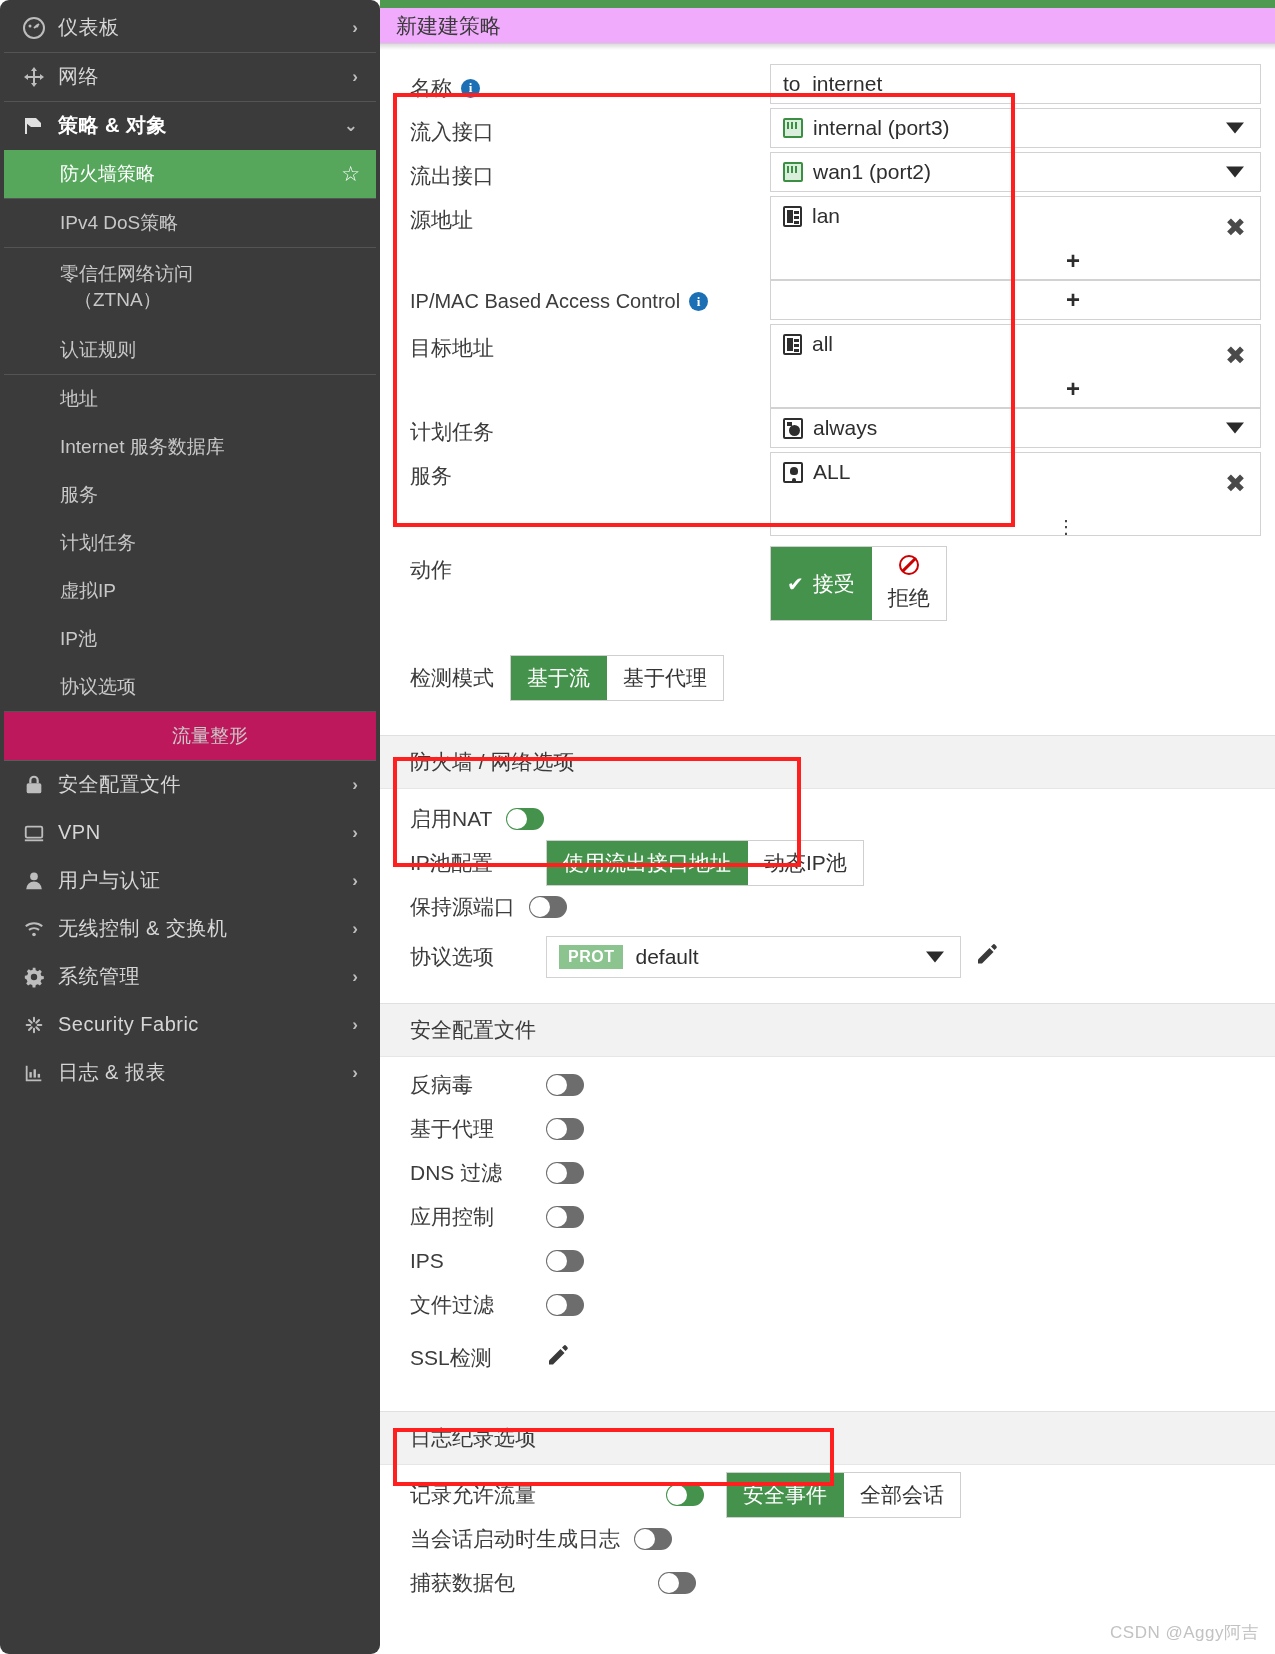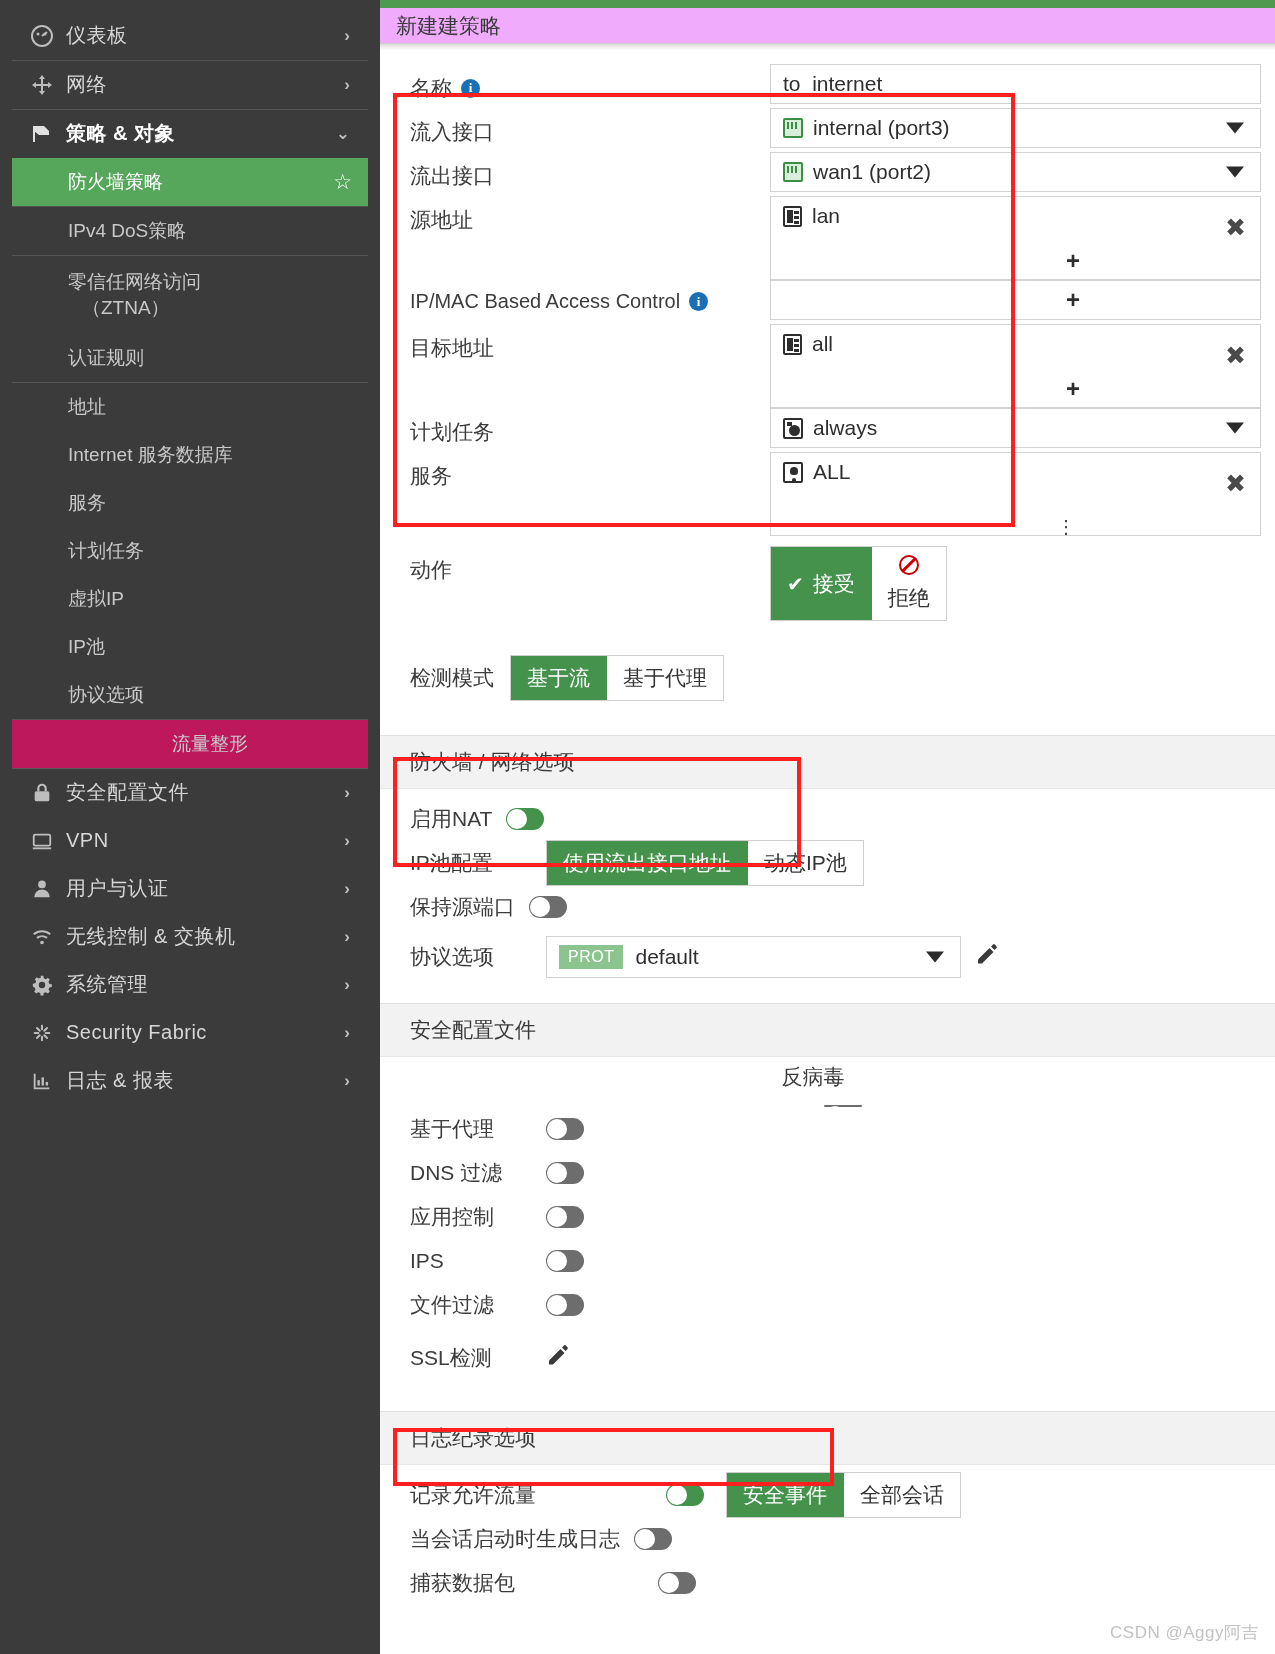--- a/index.html
+++ b/index.html
@@ -11,21 +11,22 @@
     overflow: hidden;
     position: relative;
   }
   .app { display:flex; width:1275px; height:1654px; }
 
   
   .sidebar {
     width: 380px; min-width:380px;
     background: #3b3b3b;
     color: #c9c9c9;
-    padding: 12px;
+    padding: 4px;
+    border-radius: 9px;
   }
   .nav-group {
     display:flex; align-items:center;
     height: 48px; padding: 0 18px 0 16px;
     font-size: 20px; color: #d6d6d6;
     position: relative;
     border-bottom: 1px solid transparent;
   }
   .nav-group.active {
     background:#3b3b3b; color:#ffffff; font-weight:bold;
@@ -170,21 +171,21 @@
   }
   .tgl::after{content:"";position:absolute;left:1px;top:1px;width:20px;height:20px;border-radius:50%;background:#fff;}
   .tgl.on{background:#44924b;}
   .tgl.on::after{left:1px;}
   .opt-row { display:flex; align-items:center; padding-left:30px; height:44px; gap:14px;}
   .opt-row .olbl { font-size:21px; color:#3c3c3c; }
   .opt-row .olbl.w { width:122px; }
 
   .badge {
     display:inline-flex;align-items:center;justify-content:center;
-    padding:3px 9px;font-size:16px;font-weight:normal;color:#fff;letter-spacing:0.5px;
+    padding:3px 9px;font-size:16px;font-weight:bold;color:#fff;letter-spacing:0.5px;
   }
   .badge.prot { background:#8cc48f; }
   .badge.ssl  { background:#c2a06a; }
   .sel-box {
     border:1px solid #d2d2d2;background:#fff;height:42px;display:flex;align-items:center;
     gap:12px;padding:0 12px;font-size:21px;color:#2e2e2e;position:relative;
   }
   .pencil { font-size:22px; color:#3a3a3a; }
 
   
@@ -570,21 +571,21 @@
               <path d="M3 17.5 L14.5 6 l4 4 L7 21.5 H3 z" fill="#3a3a3a"></path>
               <path d="M16 4.5 l3.5 3.5 l1.8-1.8 a1.6 1.6 0 0 0 0-2.3 l-1.2-1.2 a1.6 1.6 0 0 0-2.3 0 z" fill="#3a3a3a"></path>
             </svg>
         </span>
       </div>
 
       <div class="section-hdr" style="margin-top:18px;">
         <span>安全配置文件</span>
       </div>
 
-      <div class="opt-row" style="margin-top:6px;flex-direction:column;">
+      <div class="opt-row" style="margin-top:6px;">
         <span class="olbl w">反病毒</span>
         <span class="tgl"></span>
       </div>
       <div class="opt-row">
         <span class="olbl w">基于代理</span>
         <span class="tgl"></span>
       </div>
       <div class="opt-row">
         <span class="olbl w">DNS 过滤</span>
         <span class="tgl"></span>

